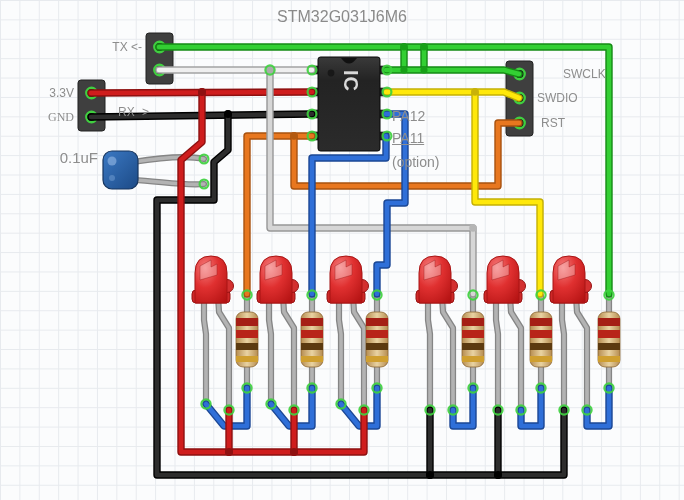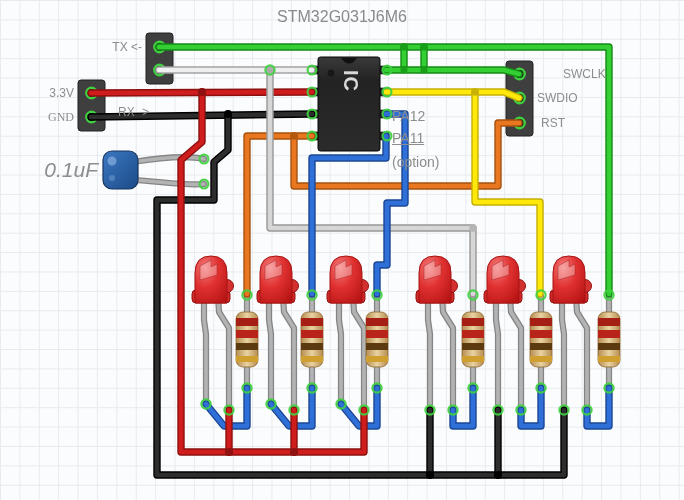--- a/index.html
+++ b/index.html
@@ -266,15 +266,15 @@
   <div class="lbl right" style="left:83px;top:38px;width:59px;">TX &lt;-</div>
   <div class="lbl right" style="left:90px;top:61px;width:59px;margin-top:42px;">RX -&gt;</div>
   <div class="lbl right" style="left:24px;top:84px;width:50px;text-align:right;">3.3V</div>
   <div class="lbl right" style="left:24px;top:108px;width:50px;font-family:Liberation Serif, serif;">GND</div>
   <div class="lbl" style="left:563px;top:65px;">SWCLK</div>
   <div class="lbl" style="left:537px;top:89px;">SWDIO</div>
   <div class="lbl" style="left:541px;top:114px;">RST</div>
   <div class="lbl pinlbl" style="left:392px;top:107px;">PA12</div>
   <div class="lbl pinlbl" style="left:392px;top:129px;text-decoration:underline;">PA11</div>
   <div class="lbl pinlbl" style="left:392px;top:153px;">(option)</div>
-  <div class="lbl right" style="left:38px;top:160px;width:60px;font-size:21px;font-style:italic;">0.1uF</div>
+  <div class="lbl right" style="left:38px;top:148px;width:60px;font-size:15px;">0.1uF</div>
   <div id="ic-lbl">IC</div>
 </div>
 
 </body></html>

